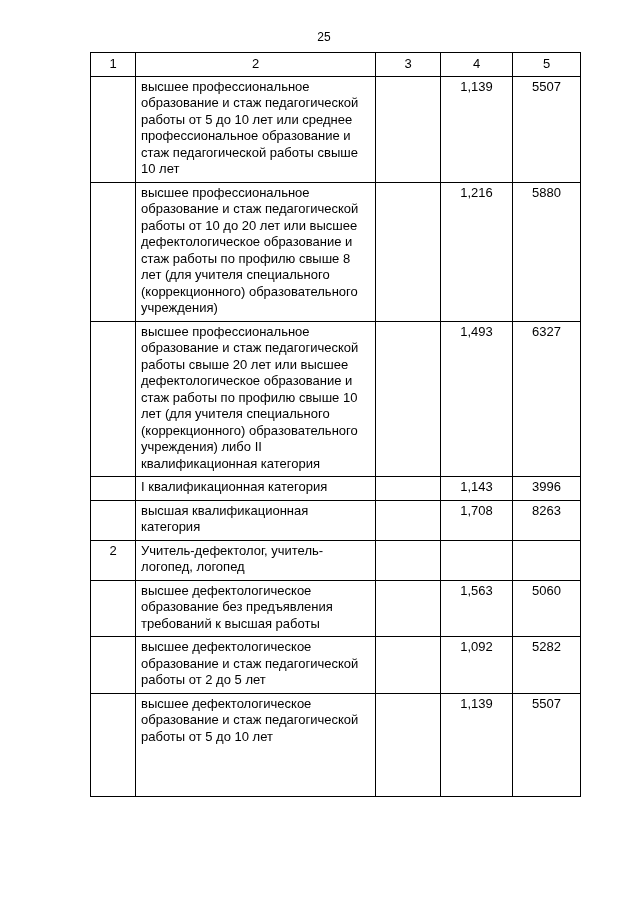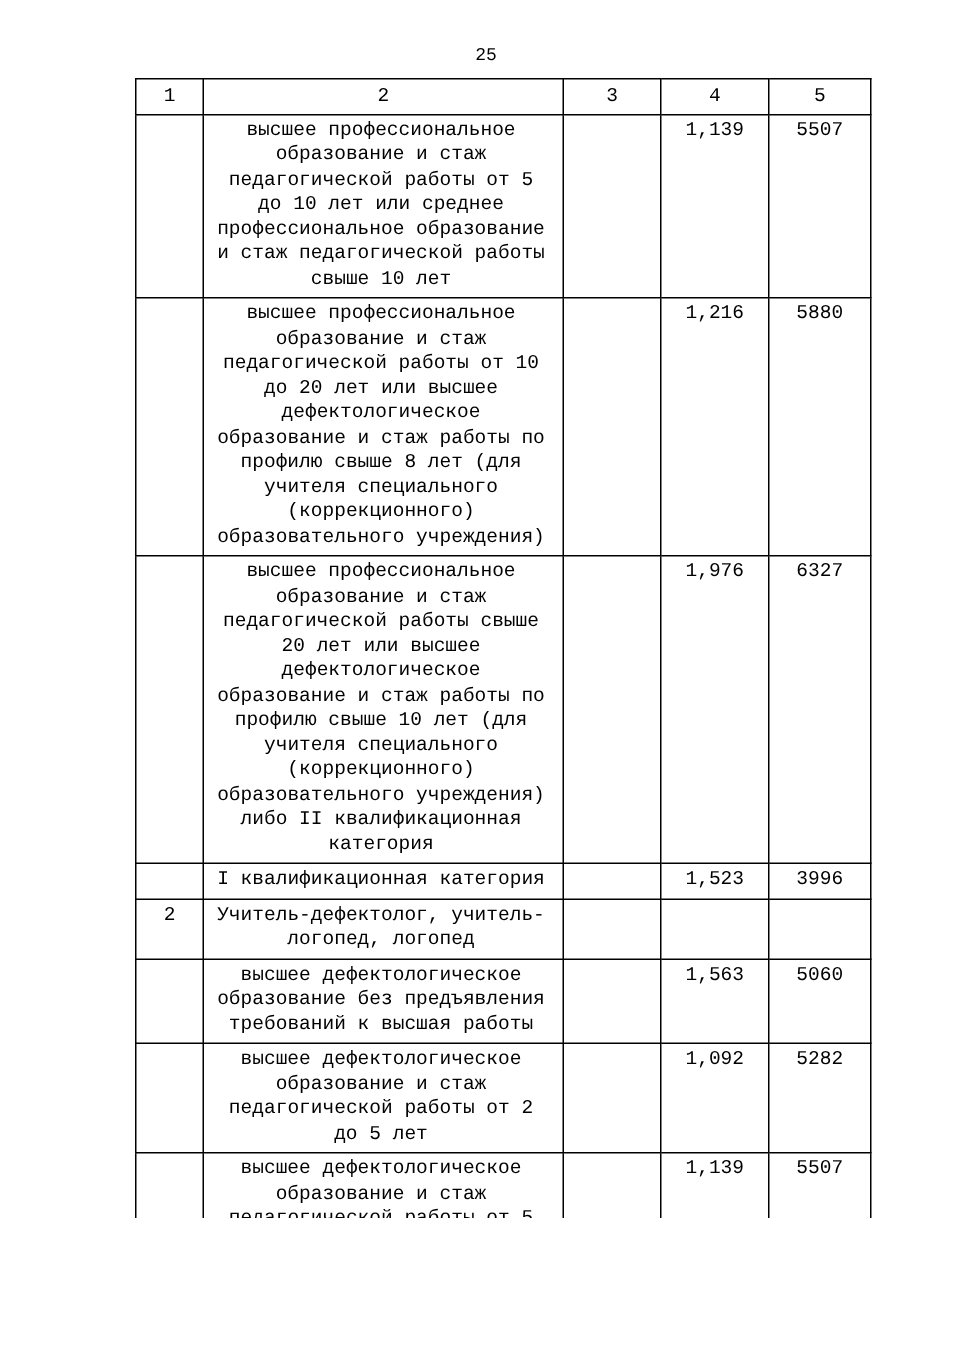--- a/index.html
+++ b/index.html
@@ -5,21 +5,21 @@
   html, body {
     margin: 0;
     padding: 0;
     background: #ffffff;
   }
   .page {
     position: relative;
     width: 640px;
     height: 812px;
     background: #ffffff;
-    font-family: Liberation Mono, monospace;
+    font-family: Liberation Sans, sans-serif;
     color: #000000;
     overflow: hidden;
     border-radius: 14px;
   }
   .page-number {
     position: absolute;
     top: 30px;
     left: 0;
     width: 648px;
     text-align: center;
@@ -52,21 +52,21 @@
     text-align: center;
     padding: 3px 2px;
     font-size: 13px;
   }
   table.doc-table td.col-0,
   table.doc-table td.col-3,
   table.doc-table td.col-4 {
     text-align: center;
   }
   table.doc-table td.col-1 {
-    text-align: center;
+    text-align: left;
     padding-left: 5px;
     padding-right: 8px;
   }
   table.doc-table tbody tr:last-child td {
     height: 96px;
   }
 </style>
 </head>
 <body>
 
@@ -102,29 +102,36 @@
           <td class="col-0"></td>
           <td class="col-1">высшее профессиональное образование и стаж педагогической работы от 10 до 20 лет или высшее дефектологическое образование и стаж работы по профилю свыше 8 лет (для учителя специального (коррекционного) образовательного учреждения)</td>
           <td class="col-2"></td>
           <td class="col-3">1,216</td>
           <td class="col-4">5880</td>
         </tr>
         <tr>
           <td class="col-0"></td>
           <td class="col-1">высшее профессиональное образование и стаж педагогической работы свыше 20 лет или высшее дефектологическое образование и стаж работы по профилю свыше 10 лет (для учителя специального (коррекционного) образовательного учреждения) либо II квалификационная категория</td>
           <td class="col-2"></td>
-          <td class="col-3">1,976</td>
+          <td class="col-3">1,493</td>
           <td class="col-4">6327</td>
         </tr>
         <tr>
           <td class="col-0"></td>
           <td class="col-1">I квалификационная категория</td>
           <td class="col-2"></td>
-          <td class="col-3">1,523</td>
+          <td class="col-3">1,143</td>
           <td class="col-4">3996</td>
+        </tr>
+        <tr>
+          <td class="col-0"></td>
+          <td class="col-1">высшая квалификационная категория</td>
+          <td class="col-2"></td>
+          <td class="col-3">1,708</td>
+          <td class="col-4">8263</td>
         </tr>
         <tr>
           <td class="col-0">2</td>
           <td class="col-1">Учитель-дефектолог, учитель-логопед, логопед</td>
           <td class="col-2"></td>
           <td class="col-3"></td>
           <td class="col-4"></td>
         </tr>
         <tr>
           <td class="col-0"></td>

